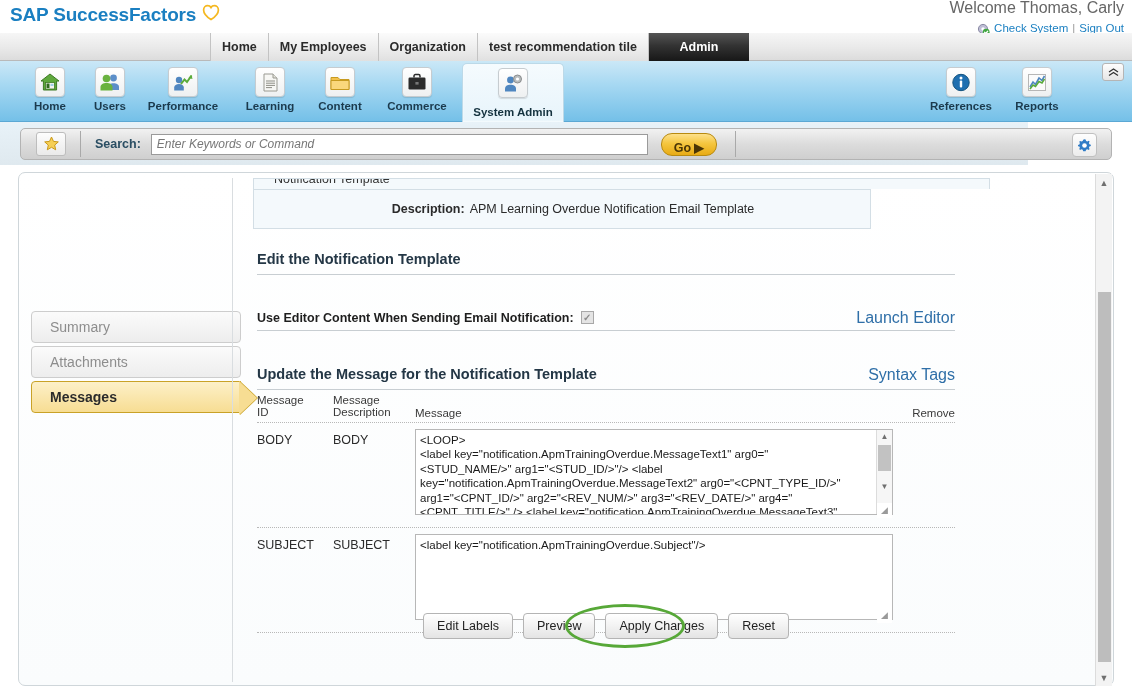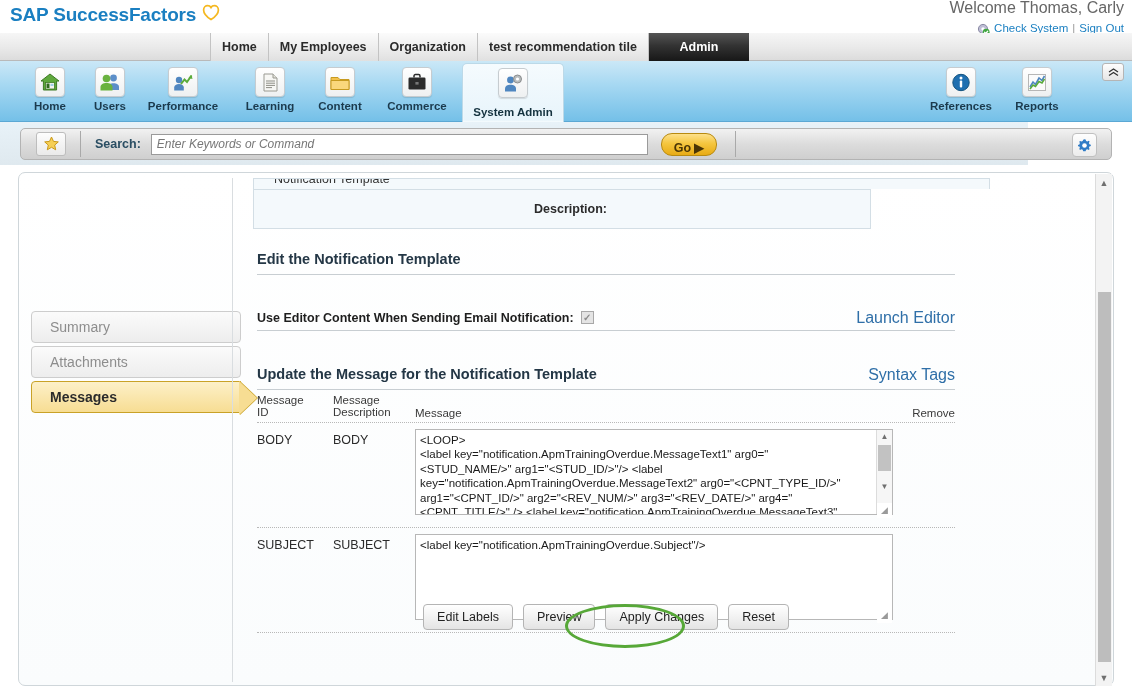--- a/index.html
+++ b/index.html
@@ -254,21 +254,21 @@
   .ta-sb .thumb { width: 13px; height: 26px; background: #c2c2c2; margin: 1px 0; }
   .ta-sb .spacer { flex: 1; }
   .ta-grip {
     position: absolute; right: 1px; bottom: 1px; width: 15px; height: 15px;
     font-size: 9px; color: #9a9a9a; text-align: center; line-height: 15px;
     background: #fff;
   }
 
   
   .actions {
-    position: absolute; left: 24px; top: 426px; width: 698px;
+    position: absolute; left: 24px; top: 435px; width: 698px;
     display: flex; justify-content: center; gap: 10px; align-items: center;
   }
   .btn {
     height: 26px; padding: 0 13px; border-radius: 4px;
     background: linear-gradient(to bottom, #ffffff 0%, #f2f2f2 50%, #e4e4e4 100%);
     border: 1px solid #b4b4b4;
     font-size: 12.5px; color: #222; cursor: pointer;
     display: flex; align-items: center; justify-content: center;
     font-family: "Liberation Sans", sans-serif;
   }
@@ -491,20 +491,21 @@
 
   <div class="content">
     <div class="content-inner">
 
       <div class="clip-row">
         <div class="ghost">Notification Template</div>
       </div>
 
       <div class="desc-box">
         <b>Description:</b>
+        <span>APM Learning Overdue Notification Email Template</span>
       </div>
 
       <div class="sec-head" id="secEdit">Edit the Notification Template</div>
 
       <div class="chk-row">
         <span>Use Editor Content When Sending Email Notification:</span>
         <span class="chk">
           <span>✓</span>
         </span>
         <a class="rlink">Launch Editor</a>

